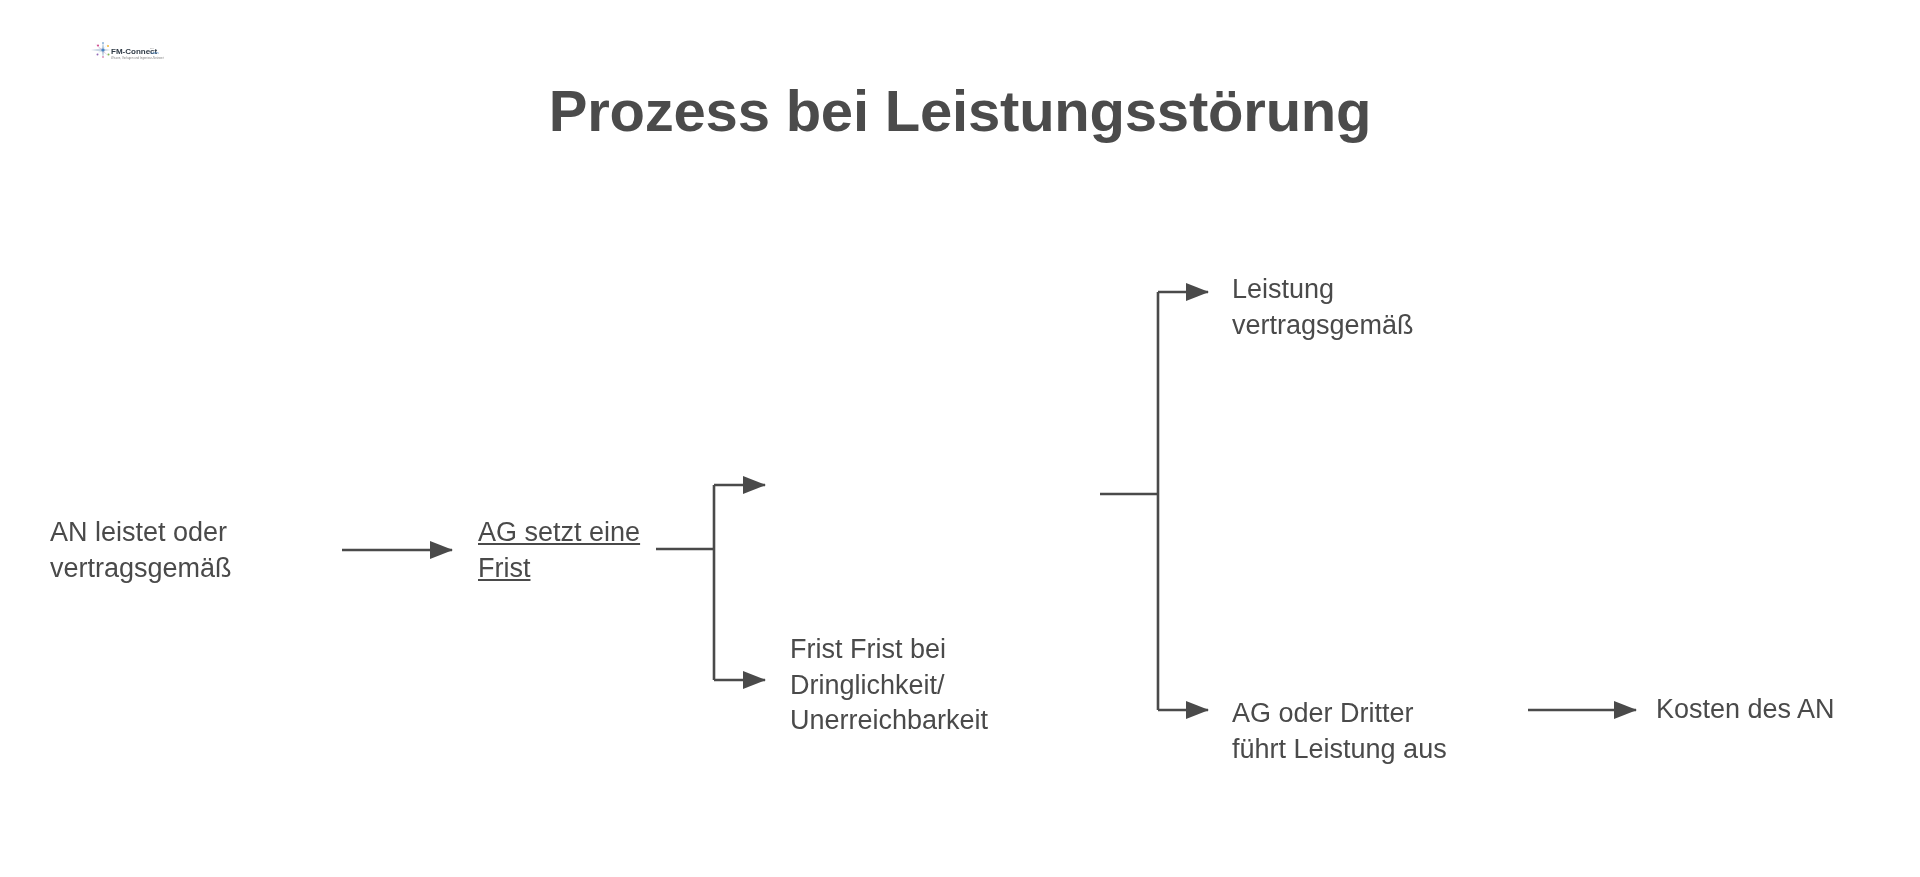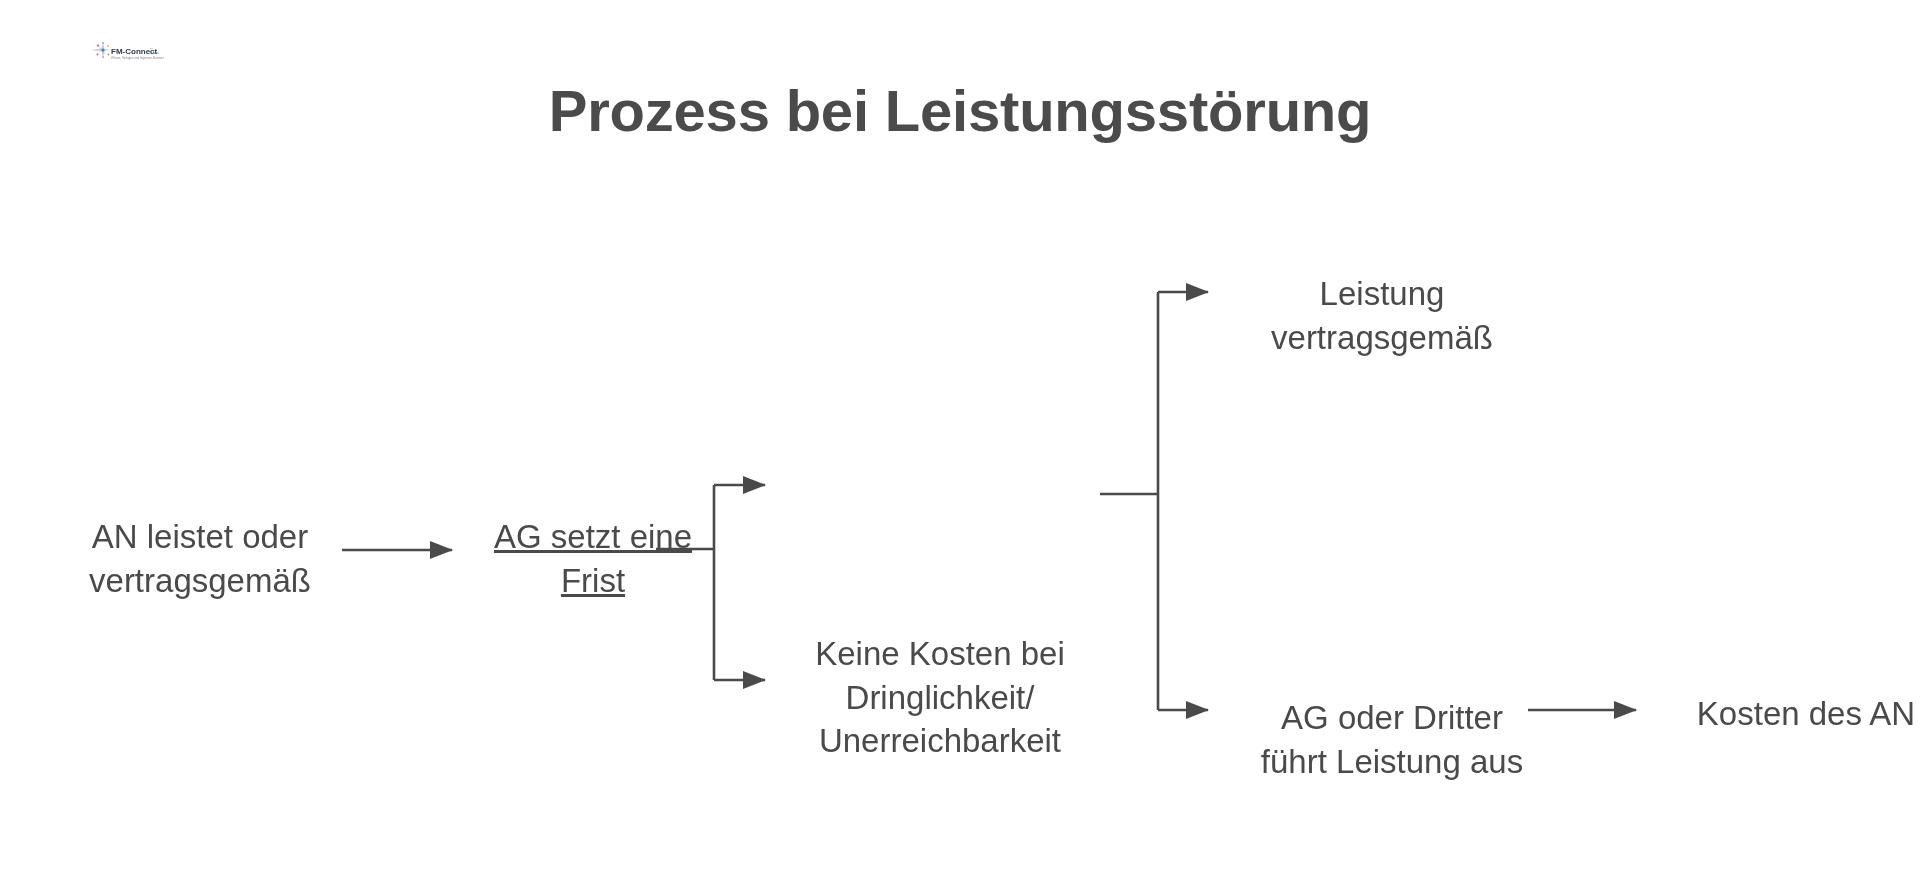--- a/index.html
+++ b/index.html
@@ -48,25 +48,24 @@
     left: 0;
     top: 0;
     width: 1920px;
     height: 877px;
   }
 
   
   .node {
     position: absolute;
     color: #4a4a4a;
-    font-size: 33px;
+    font-size: 27px;
     line-height: 1.32;
     white-space: pre-line;
     font-family: "Liberation Sans", sans-serif;
-    text-align: center;
   }
 
   .node-start      { left: 50px;   top: 515px;  width: 300px; }
   .node-frist      { left: 478px;  top: 515px;  width: 230px; text-decoration: underline; }
   .node-erfuellt   { left: 790px;  top: 484px;  width: 260px; }
   .node-keinefrist { left: 790px;  top: 632px;  width: 300px; }
   .node-leistung   { left: 1232px; top: 272px;  width: 300px; }
   .node-ag-dritter { left: 1232px; top: 696px;  width: 320px; }
   .node-kosten     { left: 1656px; top: 692px;  width: 300px; }
 </style>
@@ -130,21 +129,21 @@
     </g>
   </svg>
 
   <div class="node node-start">AN leistet oder
 vertragsgemäß</div>
 
   <div class="node node-frist">AG setzt eine
 Frist</div>
 
 
-  <div class="node node-keinefrist">Keine Kosten bei
+  <div class="node node-keinefrist">Frist Frist bei
 Dringlichkeit/
 Unerreichbarkeit</div>
 
   <div class="node node-leistung">Leistung
 vertragsgemäß</div>
 
   <div class="node node-ag-dritter">AG oder Dritter
 führt Leistung aus</div>
 
   <div class="node node-kosten">Kosten des AN</div>

